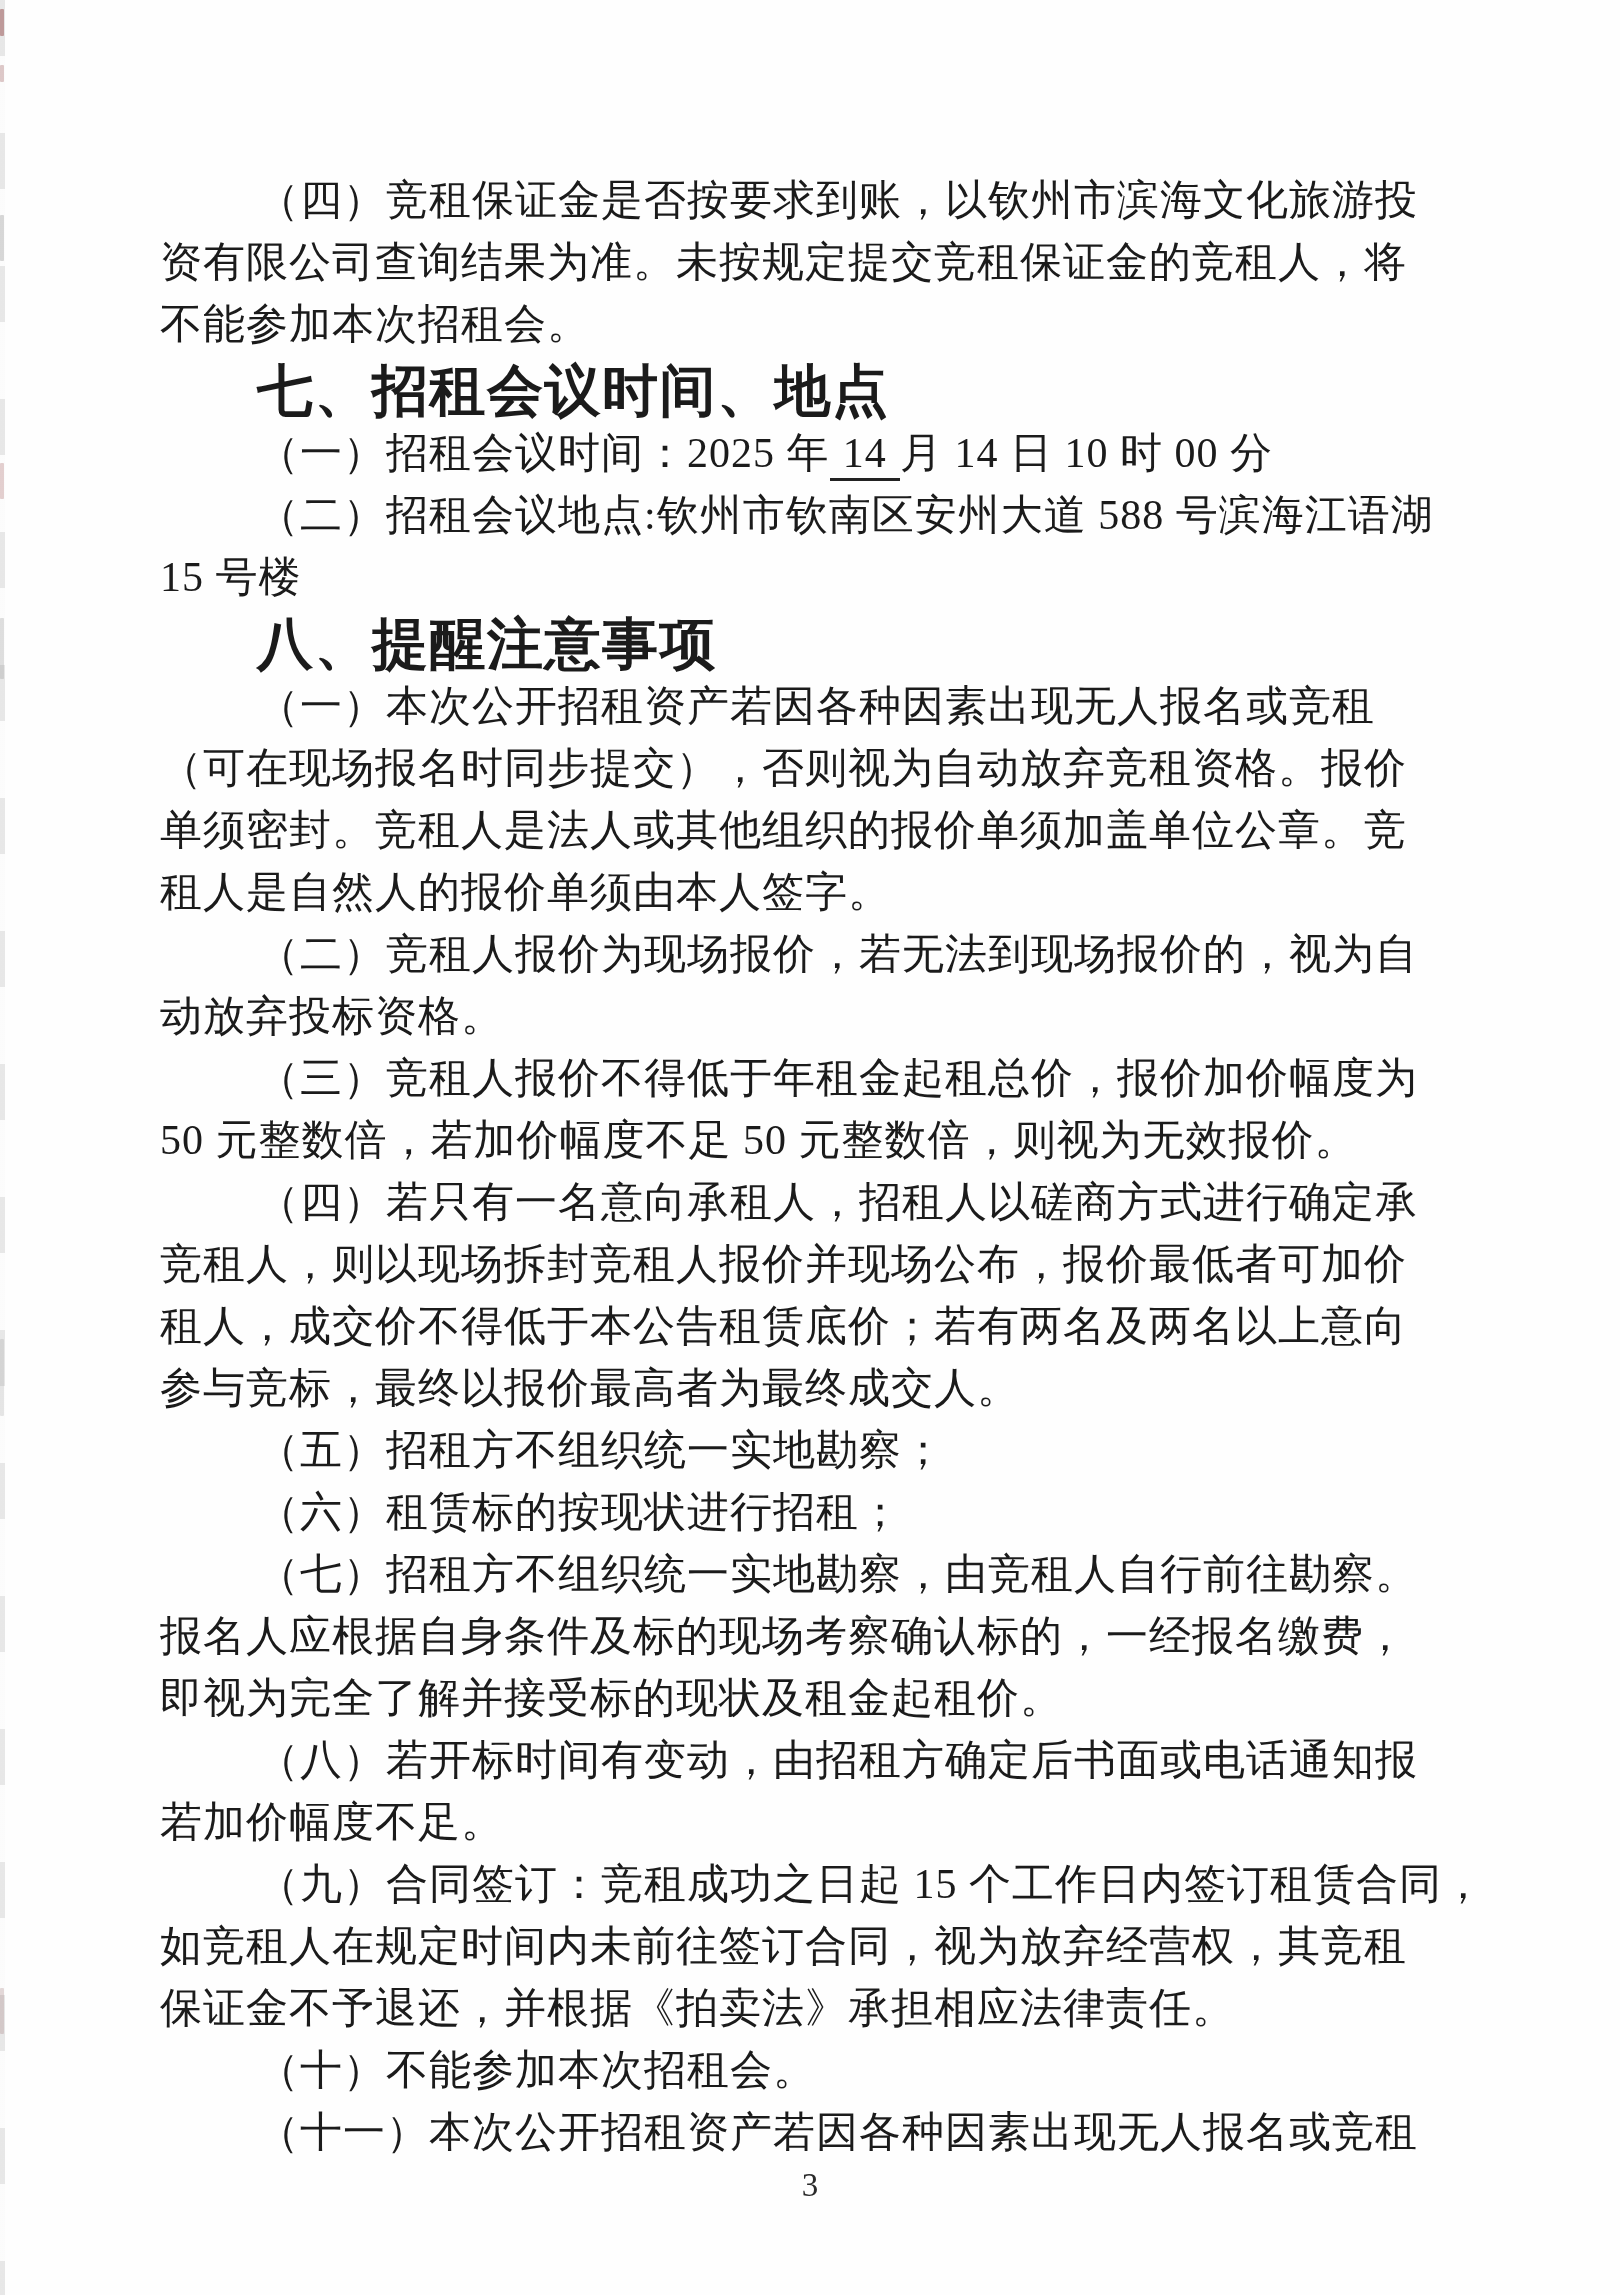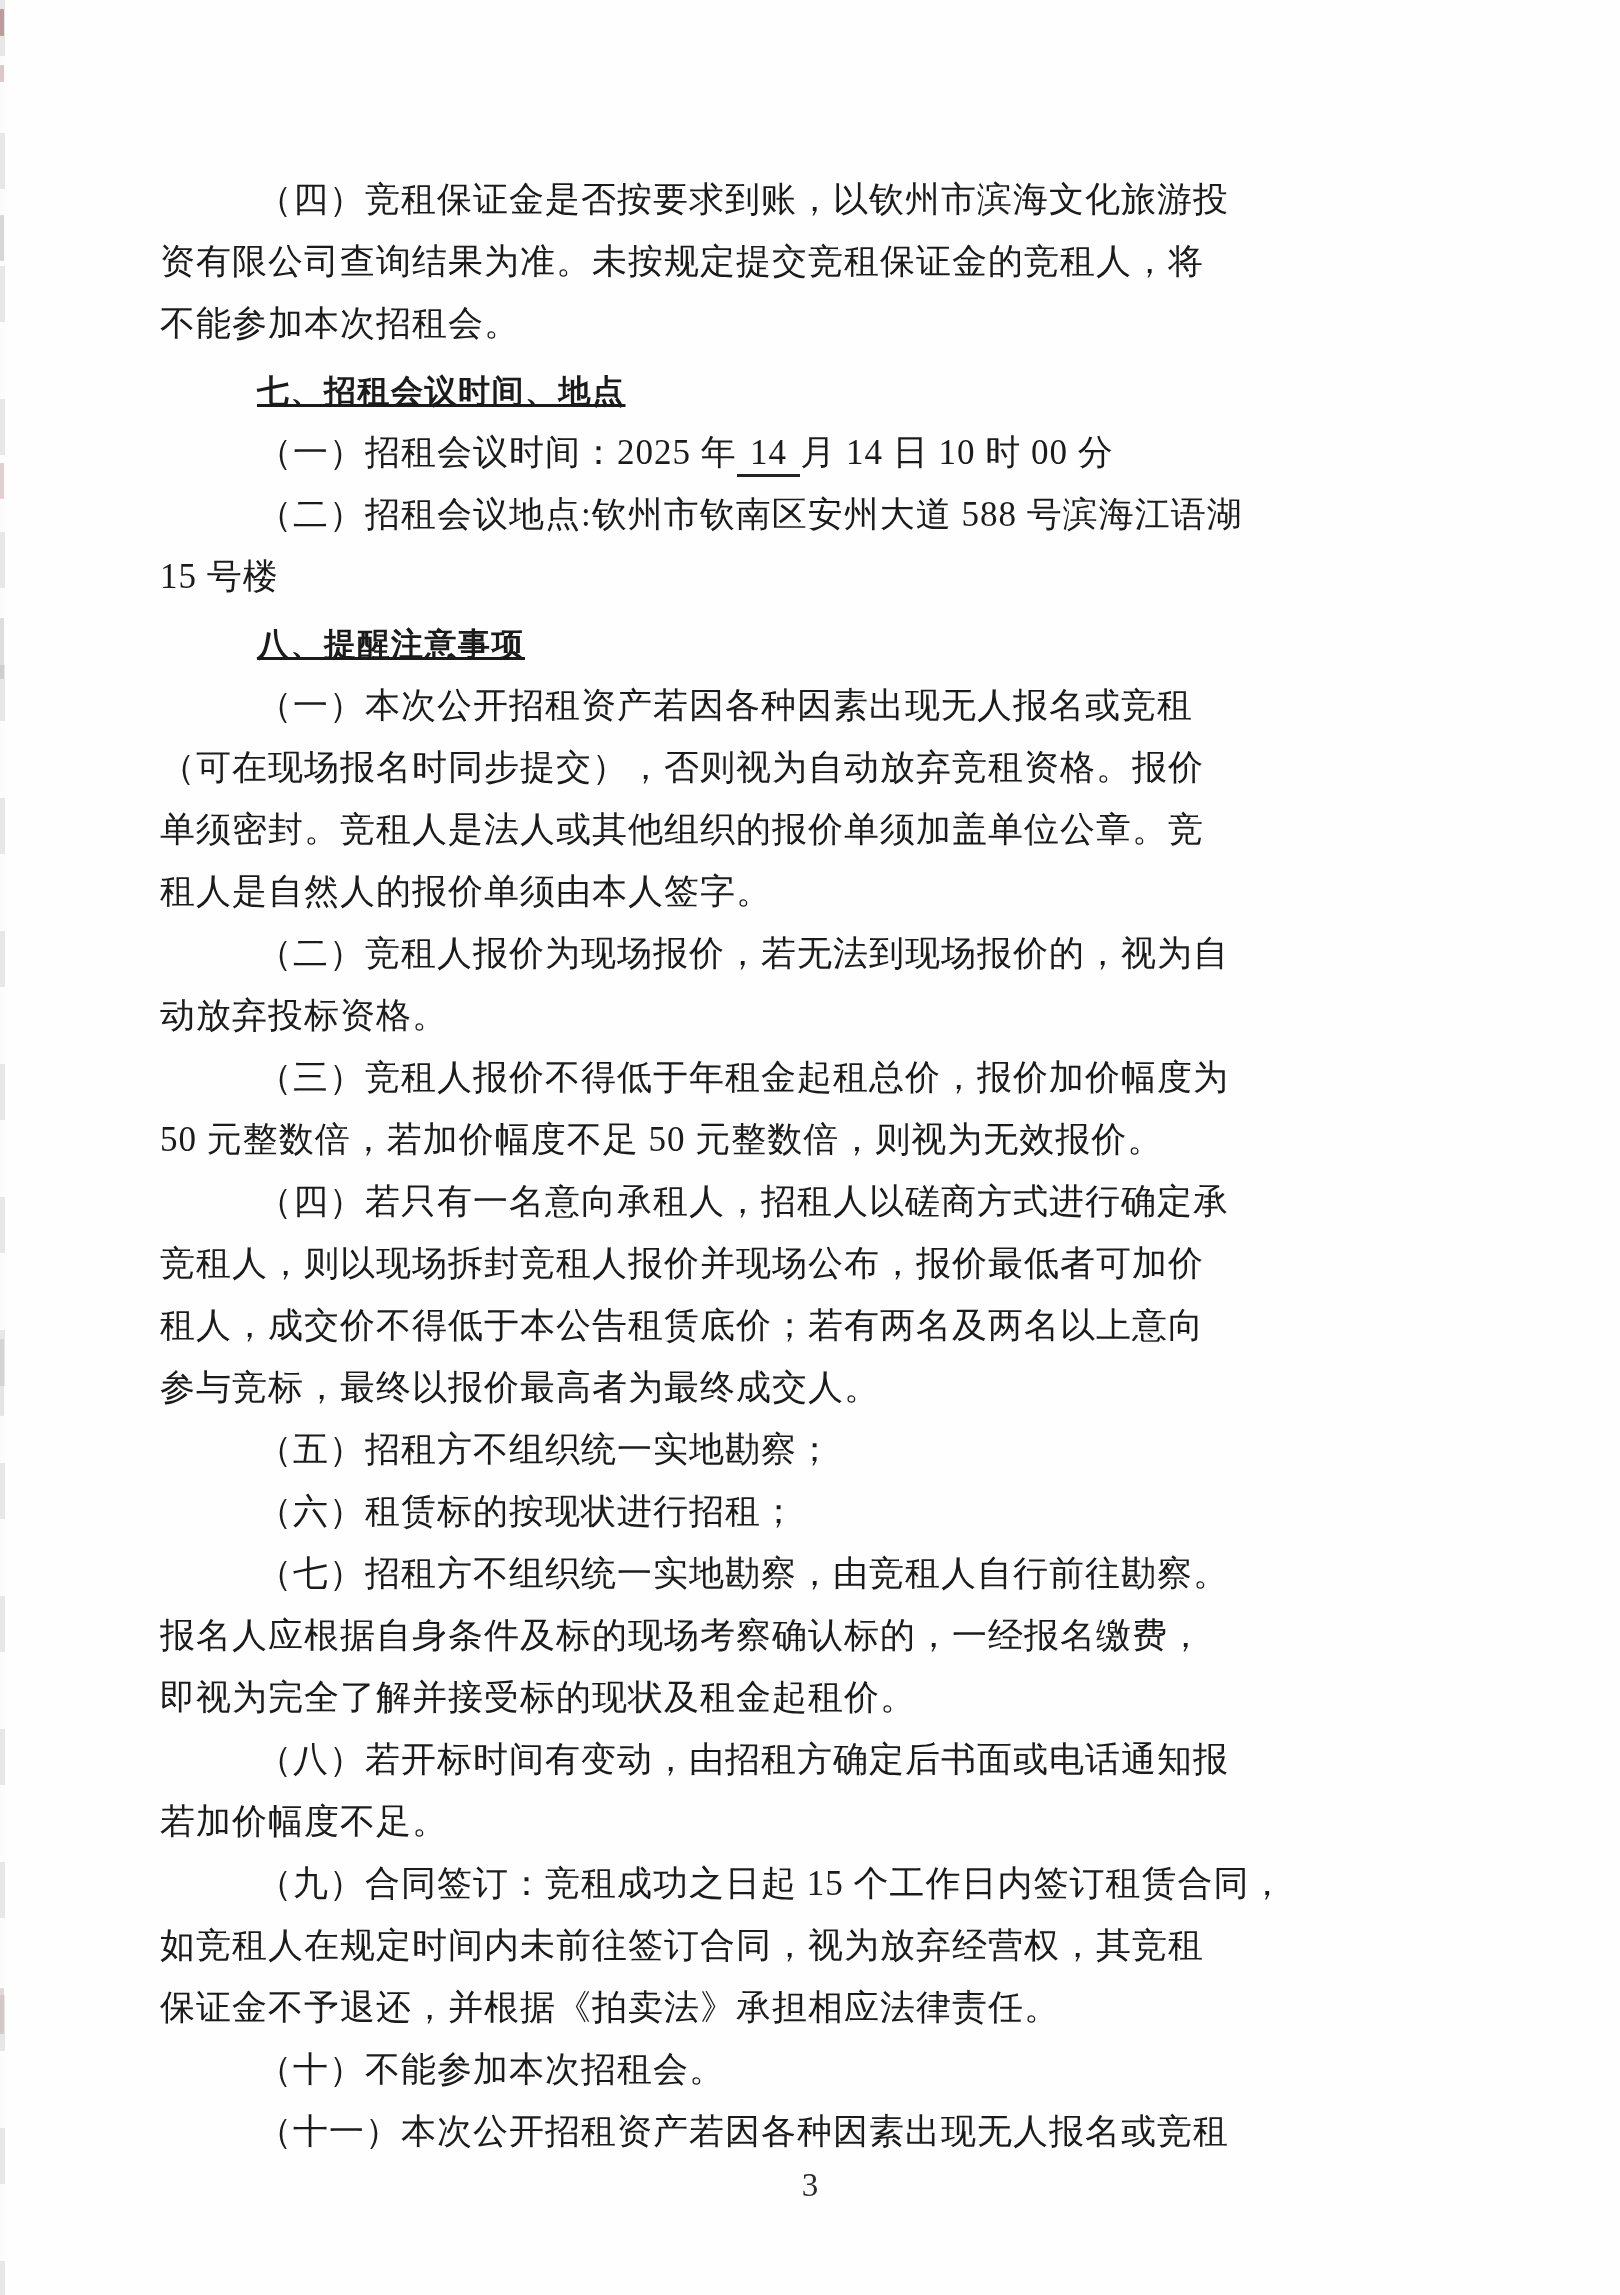--- a/index.html
+++ b/index.html
@@ -28,32 +28,31 @@
   .edge-strip .m6{top:1339px;height:77px;background:rgba(140,140,140,.20);}
   .edge-strip .m7{top:1988px;height:46px;background:rgba(140,90,90,.22);}
 
   .doc{
     position:absolute;
     left:160px;
     right:147px;
     top:169px;
   }
   .line{
-    font-size:35px;
+    font-size:42px;
     line-height:62px;
     letter-spacing:1px;
     white-space:nowrap;
   }
   .line.indent{text-indent:97px;}
   .line.heading{
     font-weight:bold;
-    font-size:32px;
+    font-size:56px;
     margin-top:5.1px;
     letter-spacing:1.5px;
-    text-decoration:underline;
   }
   .underline{
     border-bottom:3.6px solid #222;
     padding:0 13.3px 2px 13.3px;
   }
   .page-number{
     position:absolute;
     left:0;right:0;
     bottom:91px;
     text-align:center;

